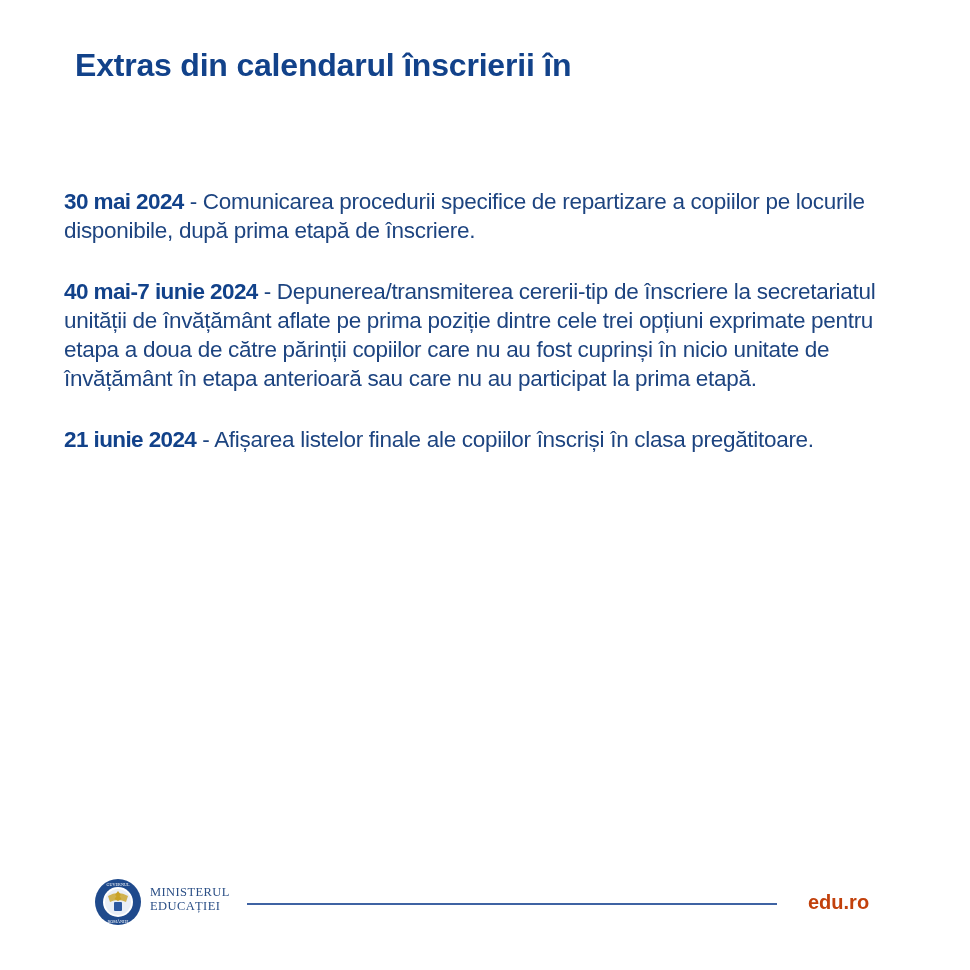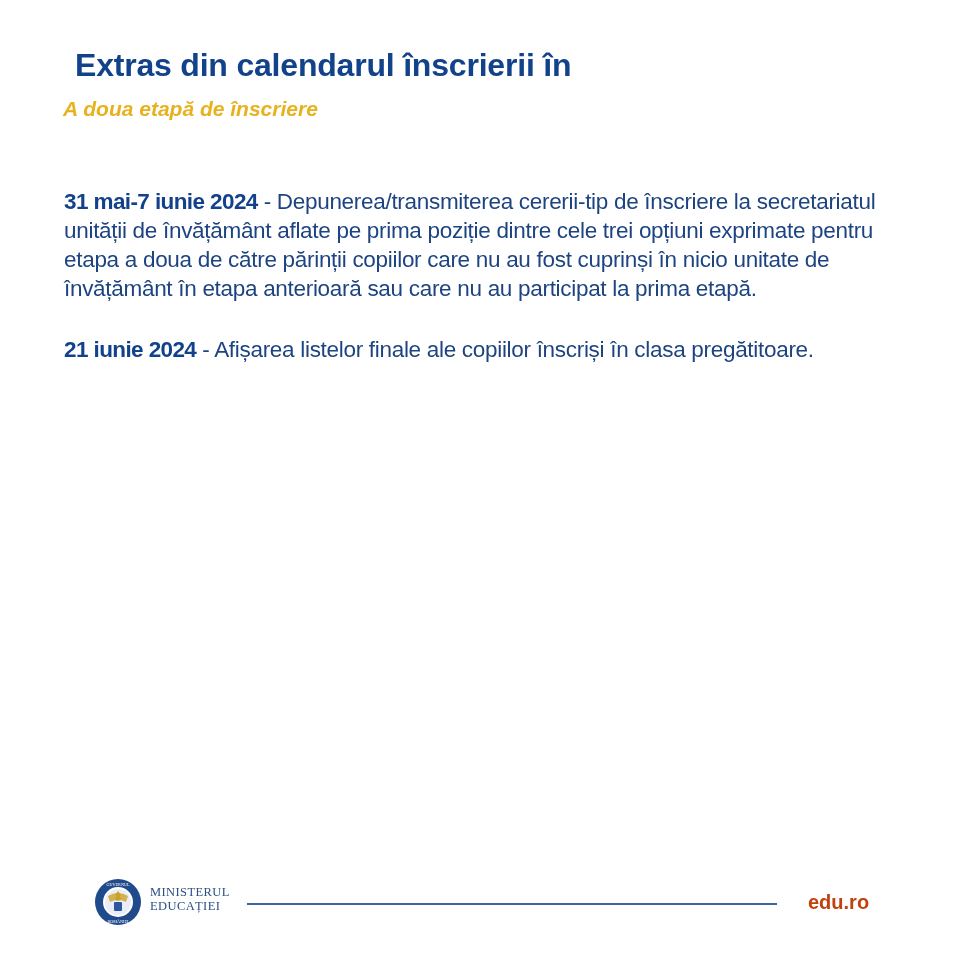--- a/index.html
+++ b/index.html
@@ -43,26 +43,28 @@
     font-weight: 700; font-size: 20px; color: #c2410c;
   }
 </style>
 </head>
 <body>
 
 <div class="header">
   <h1 class="title">
     <span>Extras din calendarul înscrierii în</span><br>
   </h1>
-  <p class="subtitle">A doua etapă de înscriere</p>
 </div>
 
 <div class="entries">
   <p class="entry">
-    <span class="date">31 mai-7 iunie 2024</span><span> - Depunerea/transmiterea cererii-tip de înscriere la secretariatul unității de învățământ aflate pe prima poziție dintre cele trei opțiuni exprimate pentru etapa a doua de către părinții copiilor care nu au fost cuprinși în nicio unitate de învățământ în etapa anterioară sau care nu au participat la prima etapă.</span>
+    <span class="date">30 mai 2024</span><span> - Comunicarea procedurii specifice de repartizare a copiilor pe locurile disponibile, după prima etapă de înscriere.</span>
+  </p>
+  <p class="entry">
+    <span class="date">40 mai-7 iunie 2024</span><span> - Depunerea/transmiterea cererii-tip de înscriere la secretariatul unității de învățământ aflate pe prima poziție dintre cele trei opțiuni exprimate pentru etapa a doua de către părinții copiilor care nu au fost cuprinși în nicio unitate de învățământ în etapa anterioară sau care nu au participat la prima etapă.</span>
   </p>
   <p class="entry">
     <span class="date">21 iunie 2024</span><span> - Afișarea listelor finale ale copiilor înscriși în clasa pregătitoare.</span>
   </p>
 </div>
 
 <div class="footer">
   <div class="logo">
     <svg width="48" height="48" viewBox="0 0 48 48">
       <circle cx="24" cy="24" r="23" fill="#1f4a8c"></circle>

